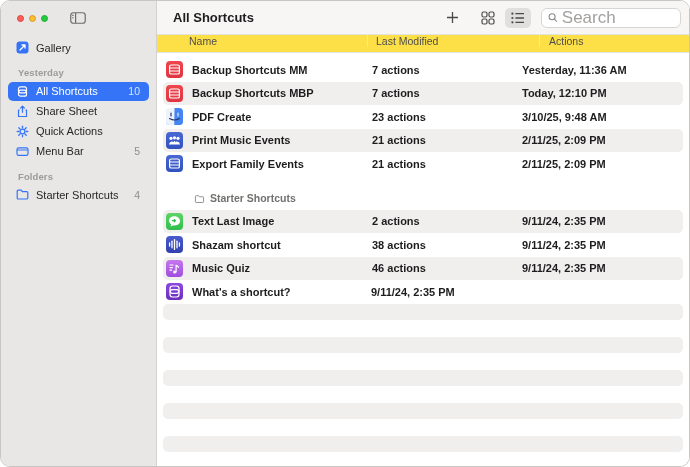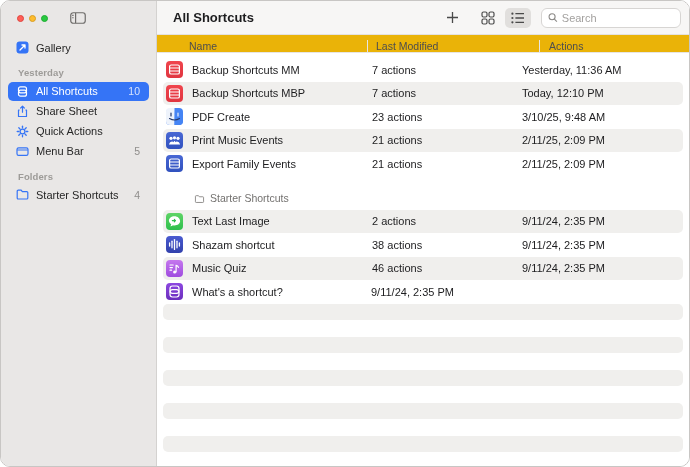--- a/index.html
+++ b/index.html
@@ -53,34 +53,34 @@
     border-radius:5px; margin-left:4px; cursor:default;
   }
   .tbtn.selected { background:#e1dfdd; }
   .search {
     width:140px; height:20px; margin-left:10px; background:#fff;
     border:1px solid #d7d5d3; border-radius:6px;
     display:flex; align-items:center; padding:0 6px; gap:4px;
   }
   .search input {
     border:none; outline:none; background:transparent; width:100%;
-    font-size:11px; color:#333; font-family:"Liberation Sans", sans-serif;
+    font-size:17px; color:#333; font-family:"Liberation Sans", sans-serif;
   }
   .search input::placeholder { color:#a3a19f; }
 
   .table-header {
-    height:18px; flex-shrink:0; display:flex; align-items:flex-end;
-    border-bottom:1px solid #e7e5e3; font-size:10.5px; color:#4e4e4e; background:#eab308;
+    height:18px; flex-shrink:0; display:flex; align-items:flex-start;
+    border-bottom:1px solid #e7e5e3; font-size:10.5px; color:#4e4e4e; background:#fde047;
   }
   .th { display:flex; align-items:center; }
   .th-name { width:210px; padding-left:32px; }
   .th-actions { width:150px; padding-left:9px; border-left:1px solid #e7e5e3; }
   .th-mod { flex:1; padding-left:8px; border-left:1px solid #e7e5e3; }
 
-  .rows { flex:1; padding-top:5px; overflow:hidden; }
+  .rows { flex:1; padding-top:5px; overflow:hidden;font-weight:bold; }
   .row {
     height:23.5px; margin:0 6px; border-radius:5px;
     display:flex; align-items:center; font-size:11px; color:#1d1d1f;
   }
   .row.striped { background:#f0efed; }
   .cell-name { width:203px; display:flex; align-items:center; gap:9px; padding-left:3px; min-width:0; }
   .cell-actions { width:151px; padding-left:6px; }
   .cell-mod { flex:1; padding-left:5px; }
   .ric {
     width:17px; height:17px; border-radius:4px; flex-shrink:0;

